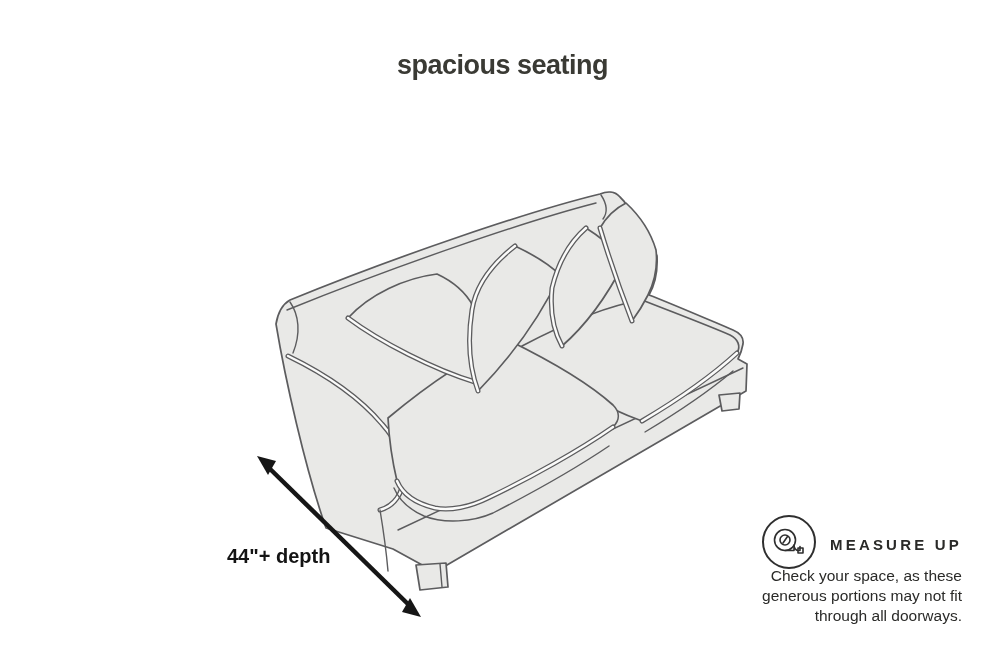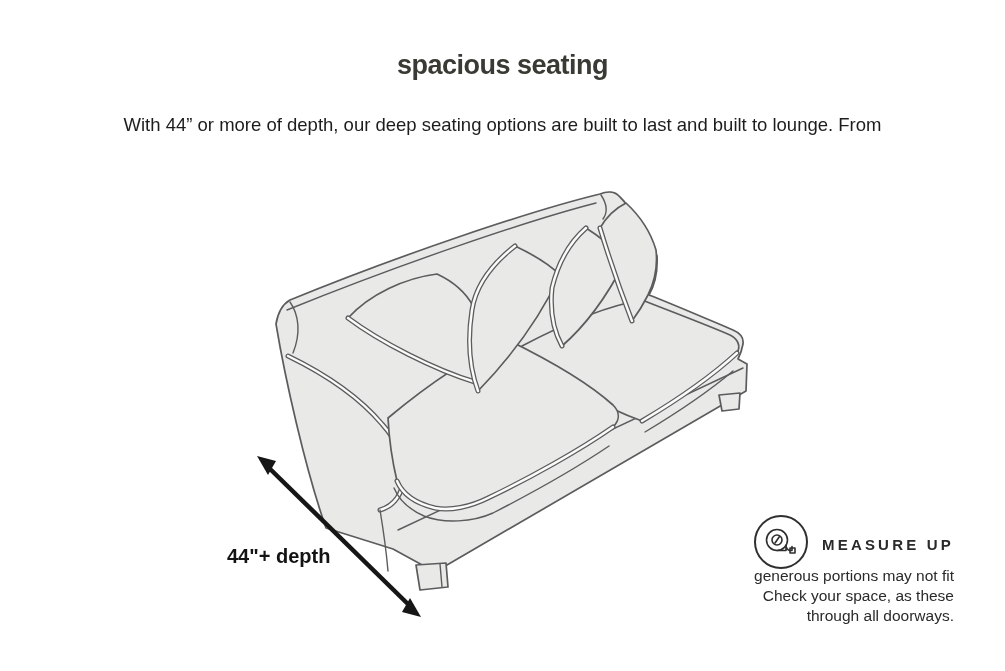--- a/index.html
+++ b/index.html
@@ -27,21 +27,21 @@
   .sofa-wrap{
     position:absolute;left:230px;top:178px;width:540px;height:452px;
   }
   .dim-label{
     position:absolute;left:227px;top:545px;
     font-size:20px;font-weight:bold;letter-spacing:0;
     color:#141414;
     white-space:nowrap;
   }
   .measure{
-    position:absolute;top:516px;right:51px;width:240px;
+    position:absolute;top:516px;right:43px;width:240px;
     text-align:right;
   }
   .measure-head{
     display:flex;align-items:center;justify-content:flex-end;
     gap:13px;height:56px;
   }
   .measure-title{
     font-size:15px;font-weight:bold;letter-spacing:3.2px;
     color:#2a2a28;white-space:nowrap;
   }
@@ -64,21 +64,20 @@
   .icon-stroke-thin{fill:none;stroke:#2f2f2f;stroke-width:1.6;stroke-linecap:round;stroke-linejoin:round;}
 </style>
 </head>
 <body>
 
 <div class="stage">
 
   <h1 class="page-title">spacious seating</h1>
 
   <div class="page-desc">
-    <div>With 44” or more of depth, our deep seating options are built to last and built to lounge. From</div>
   </div>
 
   <div class="sofa-wrap">
     <svg width="540" height="452" viewBox="0 0 540 452">
 
       <path class="shape" d="
         M 46 146
         C 48 134 53 126 60 122
         C 170 77 300 33 370 16
         C 377 13 385 13 390 19
@@ -191,19 +190,19 @@
           <circle class="icon-stroke-thin" cx="24" cy="26" r="10.5"></circle>
           <circle class="icon-stroke-thin" cx="24" cy="26" r="5"></circle>
           <line class="icon-stroke-thin" x1="26.5" y1="22.5" x2="22" y2="29"></line>
           <path class="icon-stroke-thin" d="M 24 36.5 L 33 36.5 L 33 31 C 33 33.5 34.5 36.5 37 36.5 L 39 36.5 L 39 32.5"></path>
           <path class="icon-stroke-thin" d="M 37 34 L 42 34 L 42 39 L 37 39 Z"></path>
         </svg>
       </span>
       <span class="measure-title">MEASURE UP</span>
     </div>
     <div class="measure-note">
+      <div>Check your space, as these</div>
       <div>generous portions may not fit</div>
-      <div>Check your space, as these</div>
       <div>through all doorways.</div>
     </div>
   </div>
 
 </div>
 
 </body></html>

